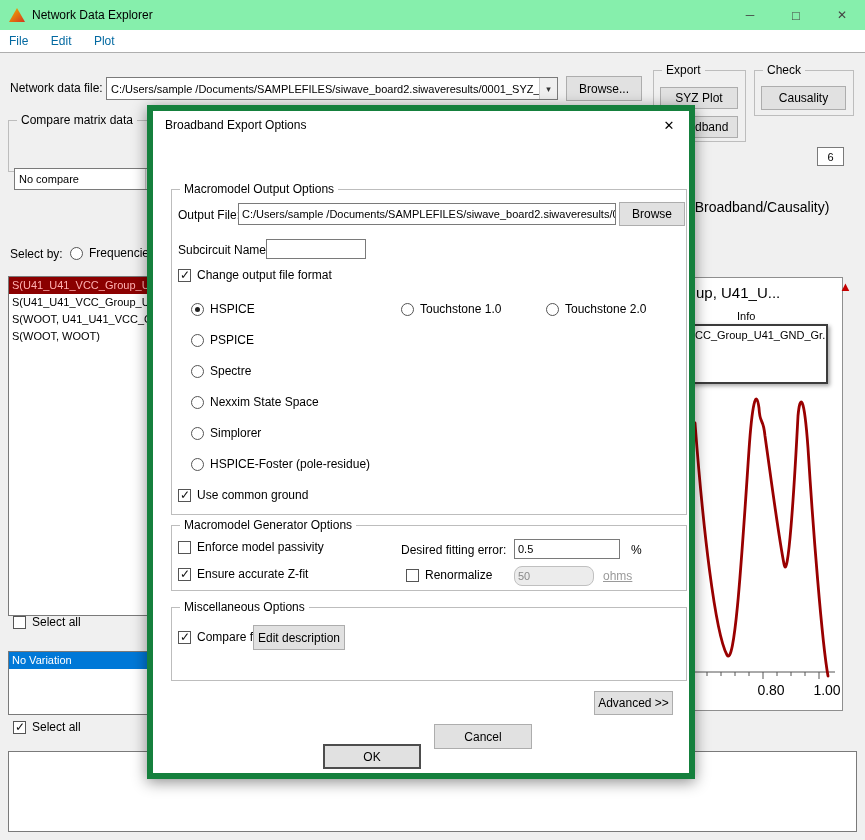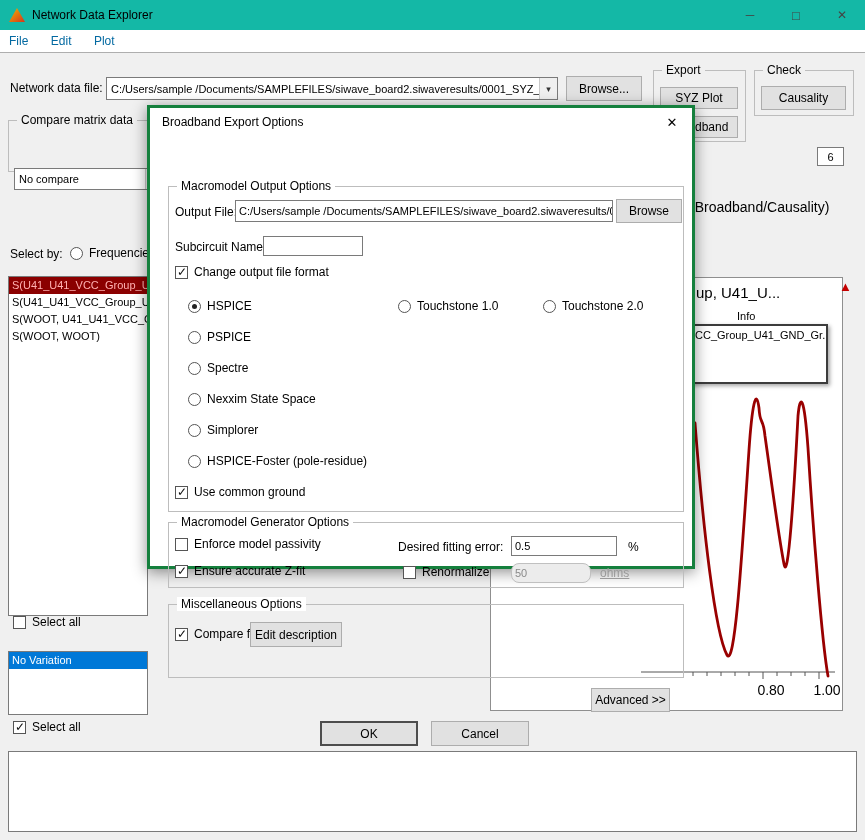--- a/index.html
+++ b/index.html
@@ -1,21 +1,21 @@
 <!DOCTYPE html>
 <html><head>
 <meta charset="utf-8">
 <style>
   * { box-sizing: border-box; }
   html,body { margin:0; padding:0; background:#ffffff; }
   body { font-family:"Liberation Sans", sans-serif; }
   .window { position:relative; width:865px; height:840px; background:#f0f0f0; overflow:hidden; outline:1px solid #8a8a8a; }
 
   
-  .titlebar { position:absolute; left:0; top:0; width:865px; height:30px; background:#14b8a6; }
+  .titlebar { position:absolute; left:0; top:0; width:865px; height:30px; background:#86efac; }
   .app-title { position:absolute; left:32px; top:0; line-height:30px; font-size:12px; color:#000; }
   .win-btn { position:absolute; top:0; width:46px; height:30px; display:flex; align-items:center; justify-content:center; color:#444; font-size:12px; }
   .menubar { position:absolute; left:0; top:30px; width:865px; height:23px; background:#fff; border-bottom:1px solid #aeaeae; }
   .menu-item { display:inline-block; padding:4px 9px; font-size:12px; color:#0369a1; }
 
   
   .lbl { position:absolute; font-size:12px; color:#000; white-space:nowrap; }
   .btn { position:absolute; background:#e1e1e1; border:1px solid #adadad; font-size:12px; color:#000;
          display:flex; align-items:center; justify-content:center; white-space:nowrap; }
   .field { position:absolute; background:#fff; border:1px solid #7a7a7a; font-size:11px; color:#000;
@@ -45,26 +45,26 @@
 
   
   .plot-title { position:absolute; font-size:15px; color:#000; white-space:nowrap; }
   .plot-info-label { position:absolute; font-size:11px; color:#000; }
   .legend-box { position:absolute; background:#fff; border:2px solid #3c3c3c; box-shadow:2px 2px 4px rgba(0,0,0,.35);
                 font-size:11px; padding:3px 4px; overflow:hidden; white-space:nowrap; }
   .tick-label { position:absolute; font-size:14px; width:32px; text-align:center; color:#000;margin-left:8px; }
   .warn-tri { position:absolute; color:#c40000; font-size:13px; line-height:13px; }
 
   
-  .dialog { position:absolute; left:147px; top:105px; width:548px; height:464px; background:#ffffff;
-            border:3px solid #15803d; box-shadow:0 3px 14px rgba(0,0,0,.45); z-index:10; }
+  .dialog { position:absolute; left:147px; top:105px; width:548px; height:674px; background:#ffffff;
+            border:6px solid #15803d; box-shadow:0 3px 14px rgba(0,0,0,.45); z-index:10; }
   .dialog-titlebar { position:absolute; left:0; top:0; right:0; height:28px; background:#fff; }
   .dialog-title { position:absolute; left:12px; top:0; line-height:28px; font-size:12px; color:#000; }
   .dialog-close { position:absolute; right:0; top:0; width:40px; height:28px; display:flex; align-items:center; justify-content:center; font-size:13px; color:#000; }
-  .ok-btn { border:2px solid #4d4d4d; }
+  .ok-btn { border:2px solid #4d4d4d;margin-top:20px; }
   .muted { color:#9a9a9a;text-decoration:underline; }
 </style>
 </head>
 <body>
 
 <div class="window">
 
   <div class="titlebar">
     <span style="position:absolute;left:8px;top:6px;">
       <svg width="18" height="18" viewBox="0 0 18 18">

